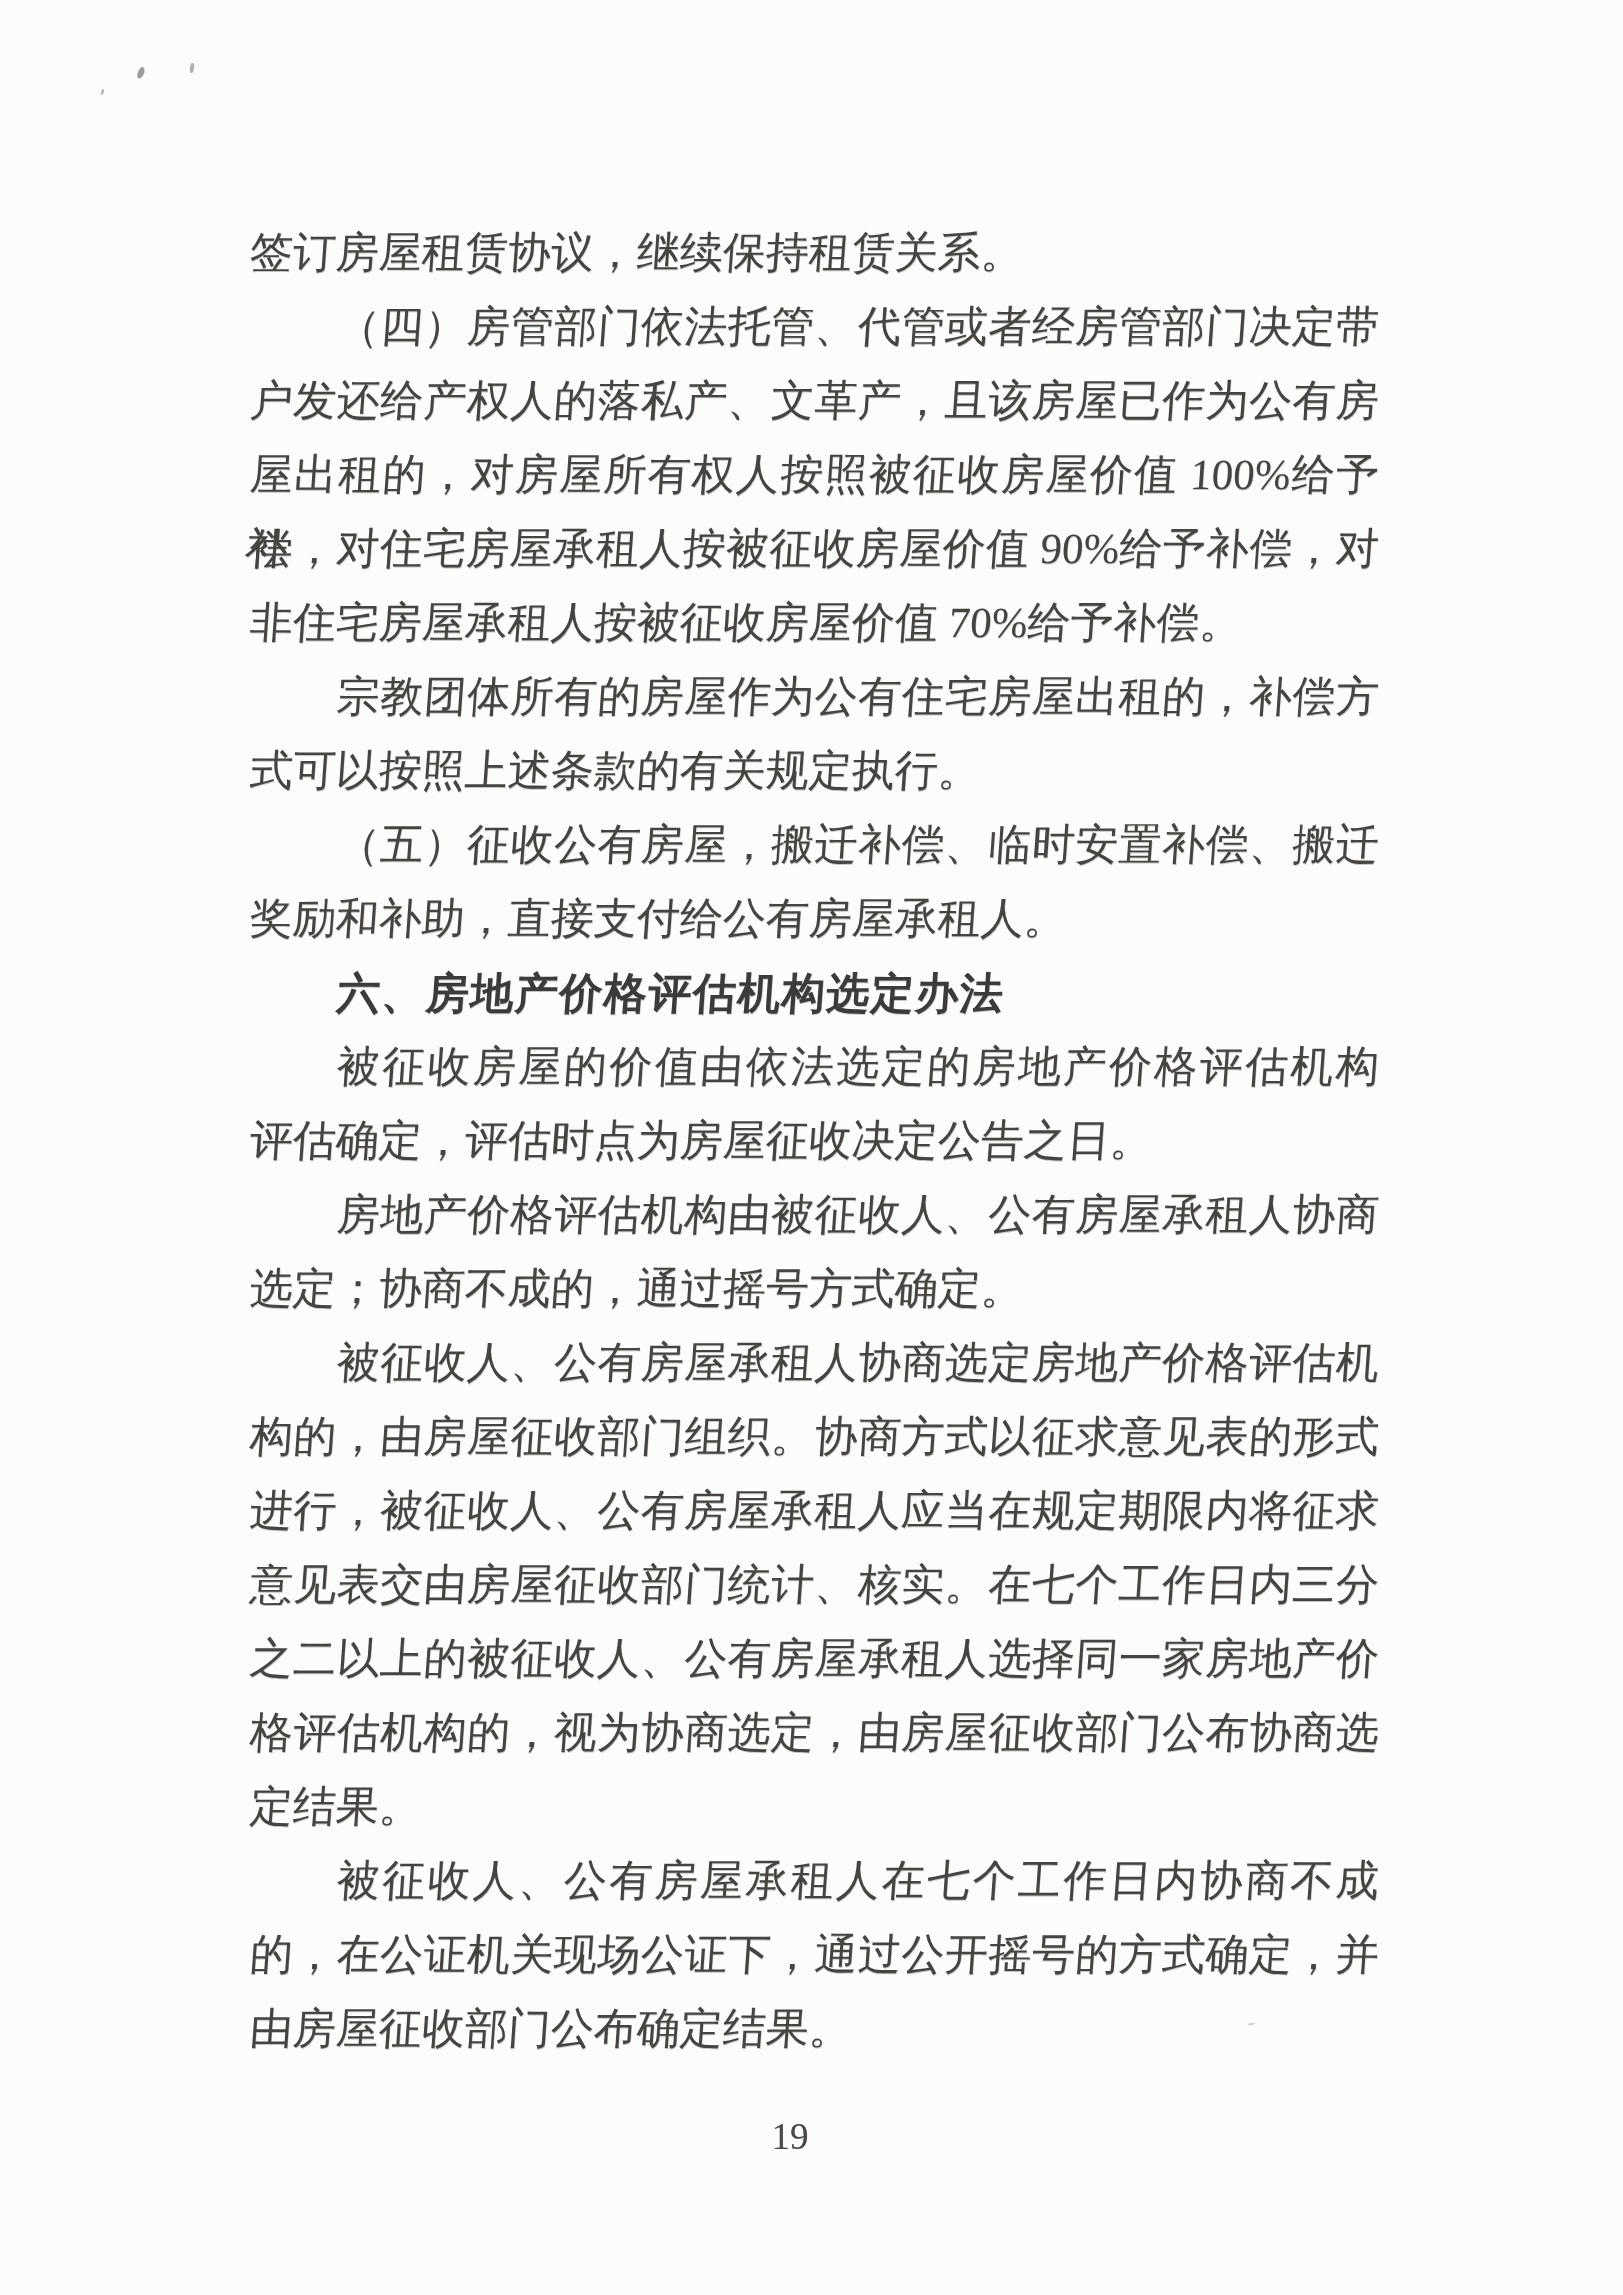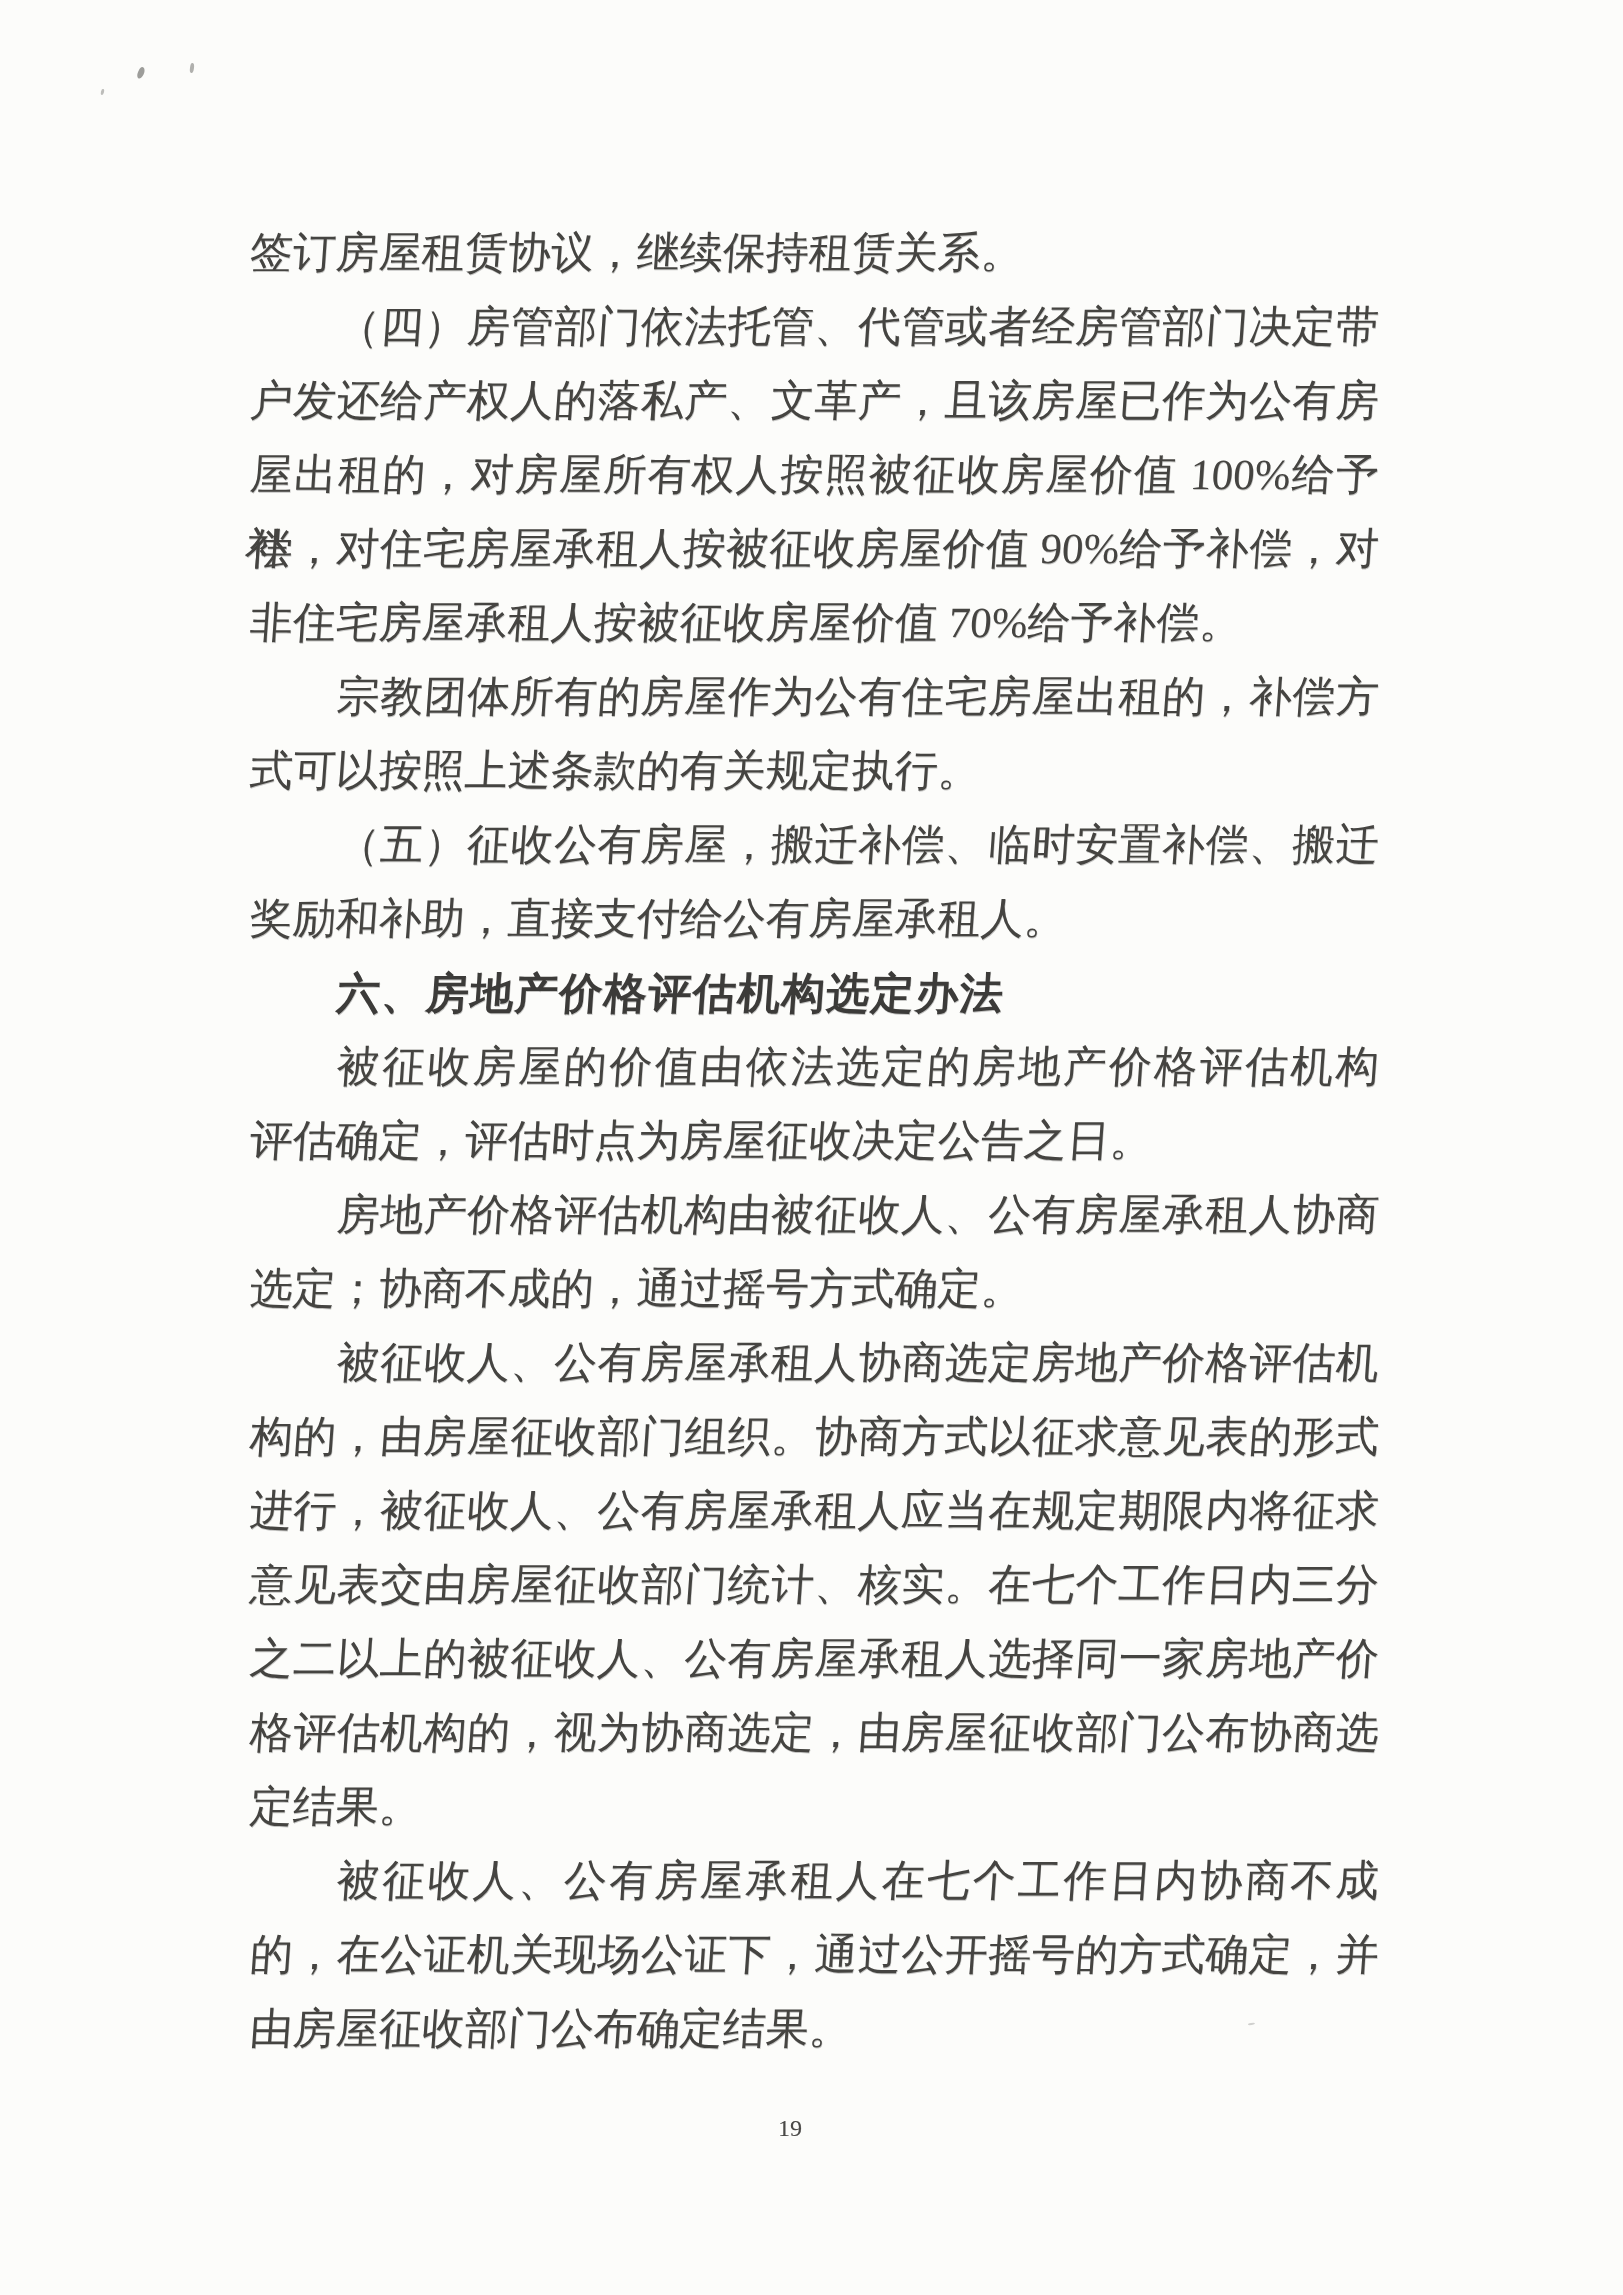--- a/index.html
+++ b/index.html
@@ -39,21 +39,21 @@
     font-weight: bold;
     color: #3c3b39;
     letter-spacing: 1.5px;
   }
   .page-number {
     position: absolute;
     top: 2115px;
     left: 0;
     width: 1580px;
     text-align: center;
-    font-size: 24px;
+    font-size: 37px;
     color: #4a4947;
     text-shadow: 0.2px 0.2px 0.5px rgba(70,70,68,0.35);
   }
   .speck {
     position: absolute;
     background: #7d7d7a;
     border-radius: 45% 55% 50% 50%;
     opacity: 0.75;
   }
   .speck.s1 { left: 138px; top: 67px; width: 6.4px; height: 11.8px; transform: rotate(24deg); }

